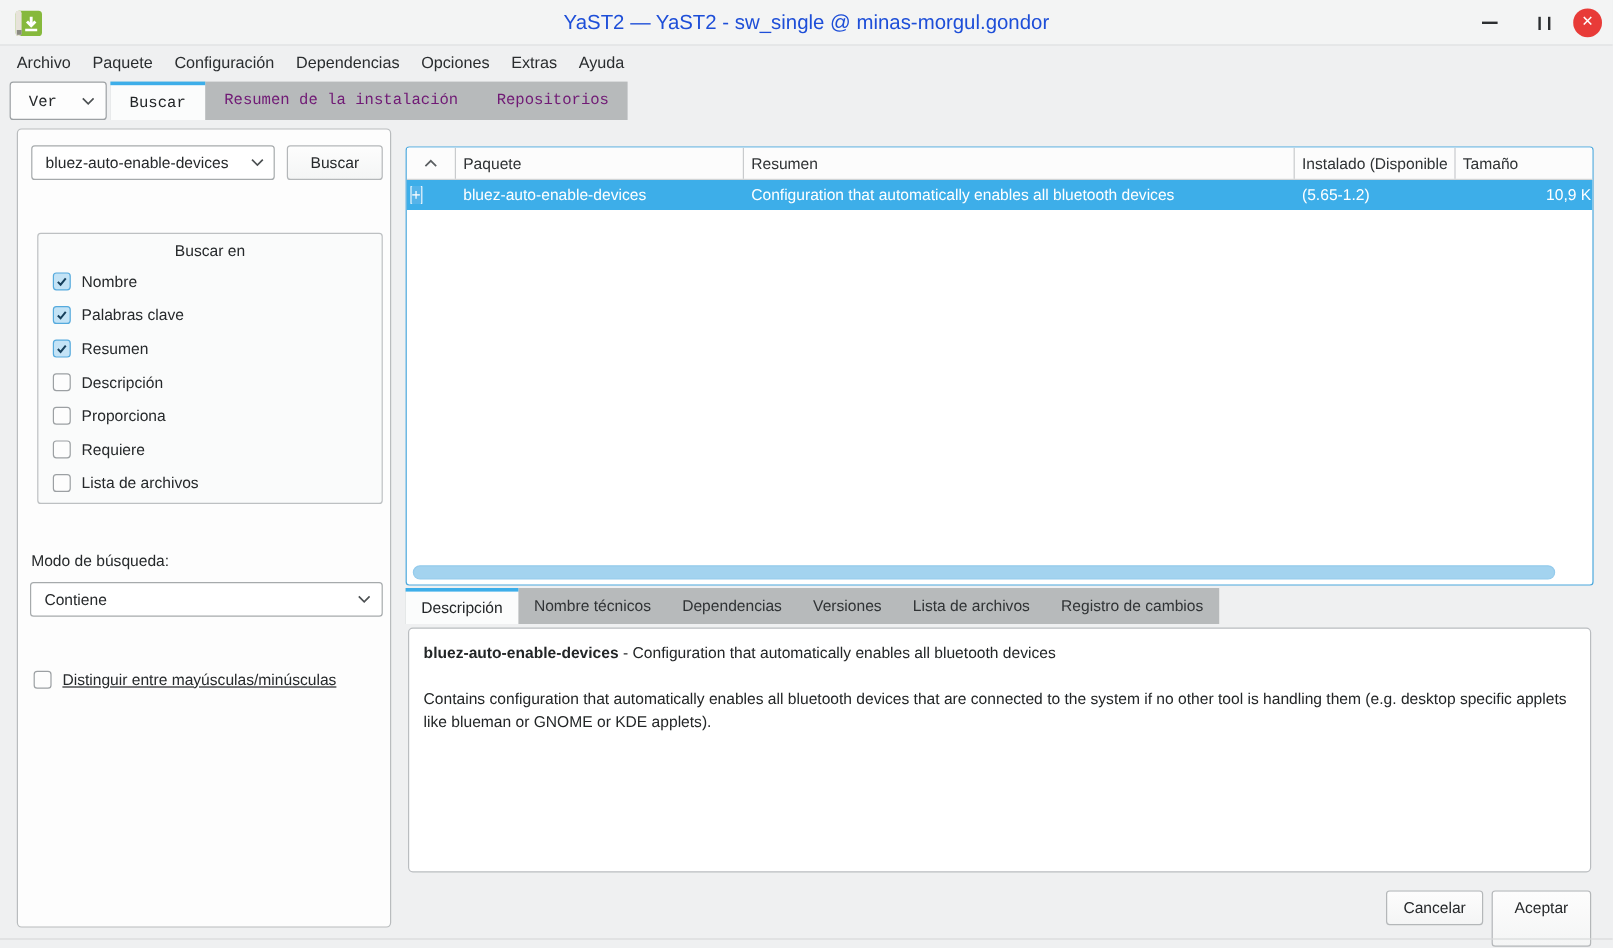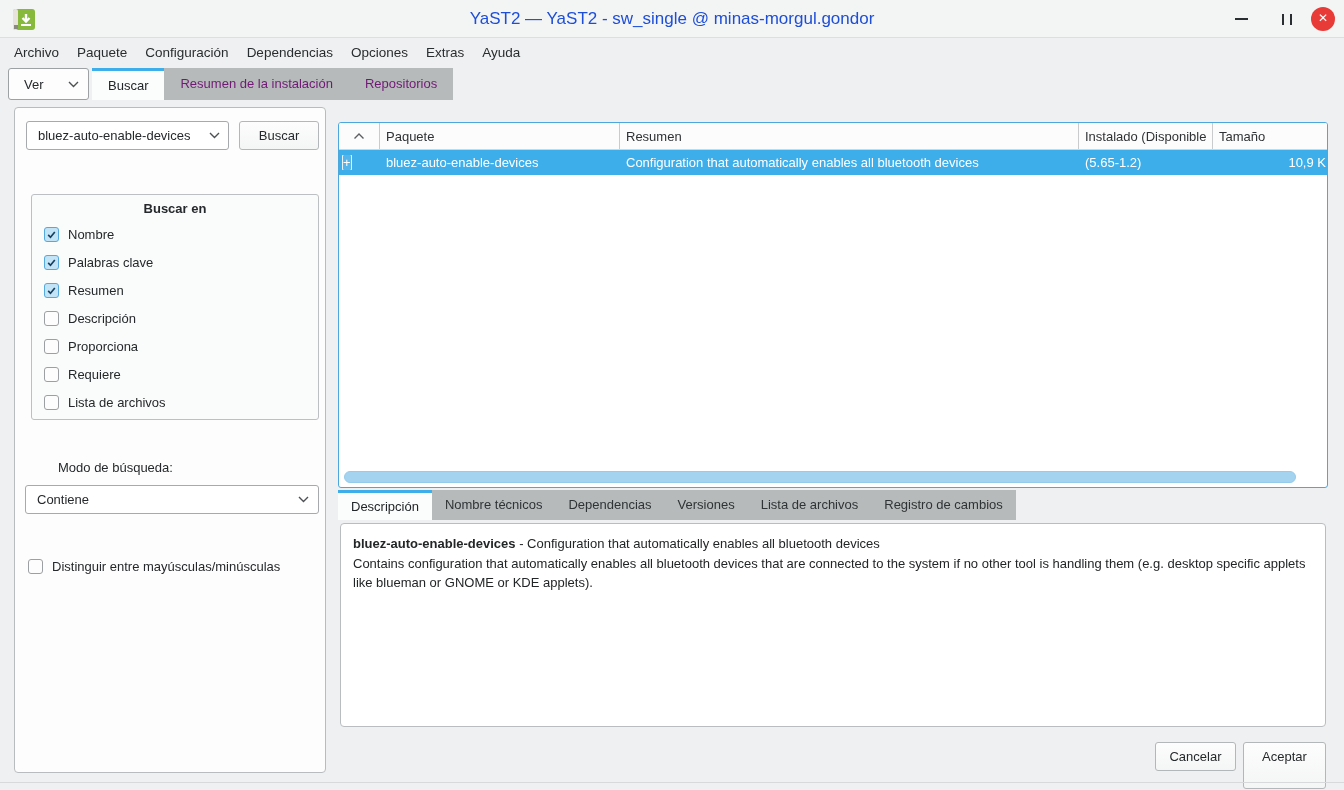--- a/index.html
+++ b/index.html
@@ -30,21 +30,21 @@
     position:absolute; right:9px; top:7px; width:24px; height:24px; border-radius:50%;
     background:#e83b38; color:#ffffff; text-align:center; line-height:23px; font-size:12px; font-weight:bold;
   }
   
   .menubar {
     position:absolute; top:39px; left:0; width:1147px; height:26px;
     display:flex; align-items:center; padding-left:5px;
   }
   .menu-item { padding:4px 9px; color:#2a2d2f; font-size:13.5px; }
   
-  .viewbar { position:absolute; top:68px; left:0; width:1344px; height:32px; }
+  .viewbar { position:absolute; top:68px; left:0; width:1344px; height:32px;font-family:Liberation Mono, monospace; }
   .ver-combo {
     position:absolute; left:8px; top:0; width:81px; height:32px;
     background:#fdfdfd; border:1px solid #9da1a4; border-radius:3px;
     display:flex; align-items:center; justify-content:space-between; padding:0 9px 0 15px;
   }
   .tabstrip { position:absolute; left:92px; top:0; height:32px; display:inline-flex; background:#b7babb; }
   .tab { padding:0 16px; line-height:32px; color:#701a75; white-space:nowrap; }
   .tab.active { background:#fbfcfc; border-top:3px solid #3daee9; line-height:29px; color:#232628; }
   
   .left-panel {
@@ -58,37 +58,37 @@
   }
   .btn {
     background:linear-gradient(#fdfdfd,#f4f5f5); border:1px solid #b4b7b9; border-radius:3px;
     text-align:center; color:#26292b;
   }
   .search-btn { position:absolute; left:224px; top:13px; width:80px; height:29px; line-height:27px; }
   .groupbox {
     position:absolute; left:16px; top:86px; width:288px; height:226px;
     border:1px solid #bdc0c2; border-radius:3px; background:#fafbfb;
   }
-  .groupbox-title { text-align:center; padding-top:6px; color:#26292b;font-weight:bold; }
+  .groupbox-title { text-align:center; padding-top:6px; color:#26292b; }
   .cb-row { position:absolute; left:12px; height:16px; display:flex; align-items:center; }
   .cb {
     width:15px; height:15px; border:1px solid #9ca0a3; border-radius:3px; background:#fdfdfd;
     display:inline-flex; align-items:center; justify-content:center; flex:none;
   }
   .cb.checked { background:#c3e3f6; border-color:#55aadd; }
   .cb svg { display:none; }
   .cb.checked svg { display:block; }
   .cb-label { margin-left:9px; white-space:nowrap; }
-  .mode-label { position:absolute; left:11px; top:352px;margin-left:32px; }
+  .mode-label { position:absolute; left:11px; top:352px; }
   .mode-combo {
     position:absolute; left:10px; top:377px; width:294px; height:29px;
     background:#ffffff; border:1px solid #a6aaac; border-radius:3px;
     display:flex; align-items:center; justify-content:space-between; padding:0 9px 0 11px;
   }
-  .case-row { position:absolute; left:13px; top:450px; height:16px; display:flex; align-items:center; }
+  .case-row { position:absolute; left:13px; top:450px; height:16px; display:flex; align-items:center;text-decoration:underline; }
   
   .table-panel {
     position:absolute; left:338px; top:122px; width:990px; height:366px;
     background:#ffffff; border:1px solid #4ba8dd; border-radius:3px; overflow:hidden;
   }
   .thead { display:flex; height:27px; border-bottom:1px solid #d2d4d5; align-items:stretch; background:#fcfcfc; }
   .th { display:flex; align-items:center; padding-left:6px; color:#2f3234; border-right:1px solid #c9cbcd; overflow:hidden; white-space:nowrap; }
   .th:last-child { border-right:none; }
   .c0 { width:41px; justify-content:center; padding-left:0; }
   .c1 { width:240px; }
@@ -110,21 +110,21 @@
   .detail-tabstrip { position:absolute; left:338px; top:490px; height:30px; display:inline-flex; background:#b7babb; }
   .dtab { padding:0 13px; line-height:30px; color:#303335; white-space:nowrap; }
   .dtab.active { background:#fbfcfc; border-top:3px solid #3daee9; line-height:27px; color:#232628; }
   
   .desc-panel {
     position:absolute; left:340px; top:523px; width:986px; height:204px;
     background:#ffffff; border:1px solid #babdc0; border-radius:4px;
     padding:10px 12px; color:#232627; line-height:1.5;
   }
   .desc-head b { font-weight:bold; }
-  .desc-body { }
+  .desc-body { margin-top:19px; }
   
   .cancel-btn { position:absolute; left:1155px; top:742px; width:81px; height:29px; line-height:27px; }
   .accept-btn { position:absolute; left:1243px; top:742px; width:83px; height:47px; line-height:27px; }
   .bottom-line { position:absolute; top:782px; left:0; width:1344px; border-top:1px solid #d7d9da; }
   .chev { flex:none; }
 </style>
 </head>
 <body>
 
 <div class="titlebar">

